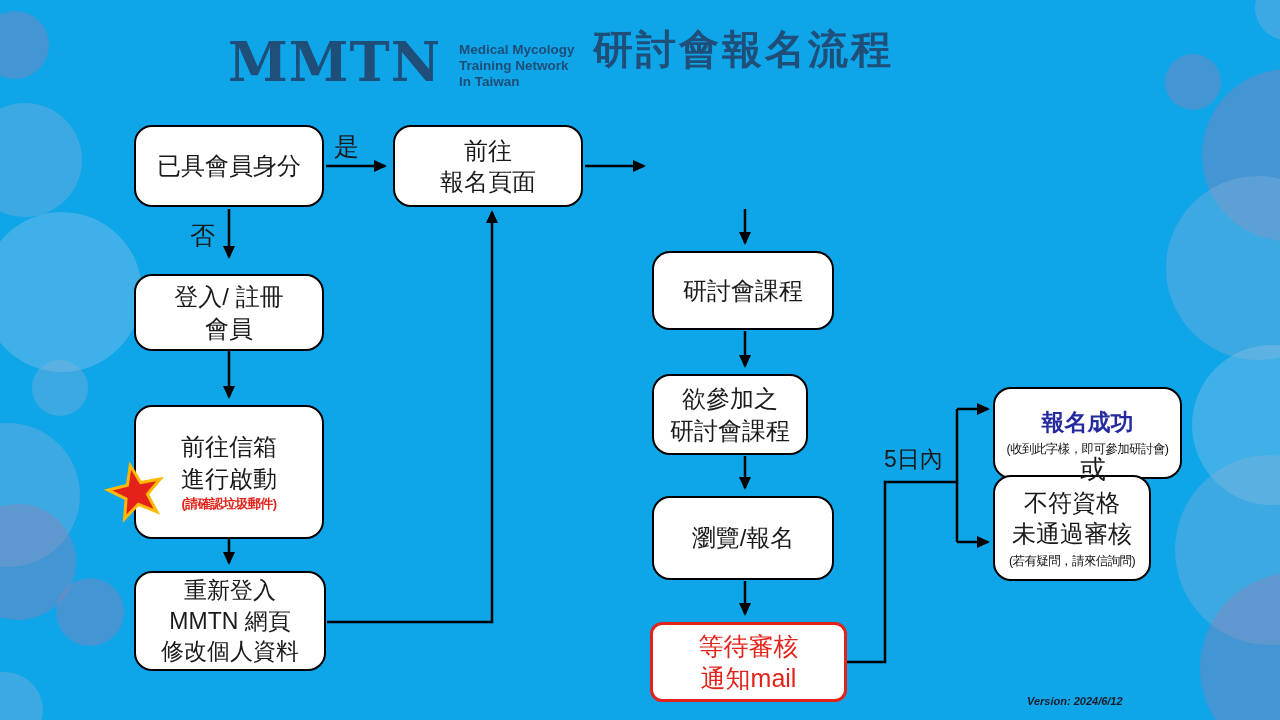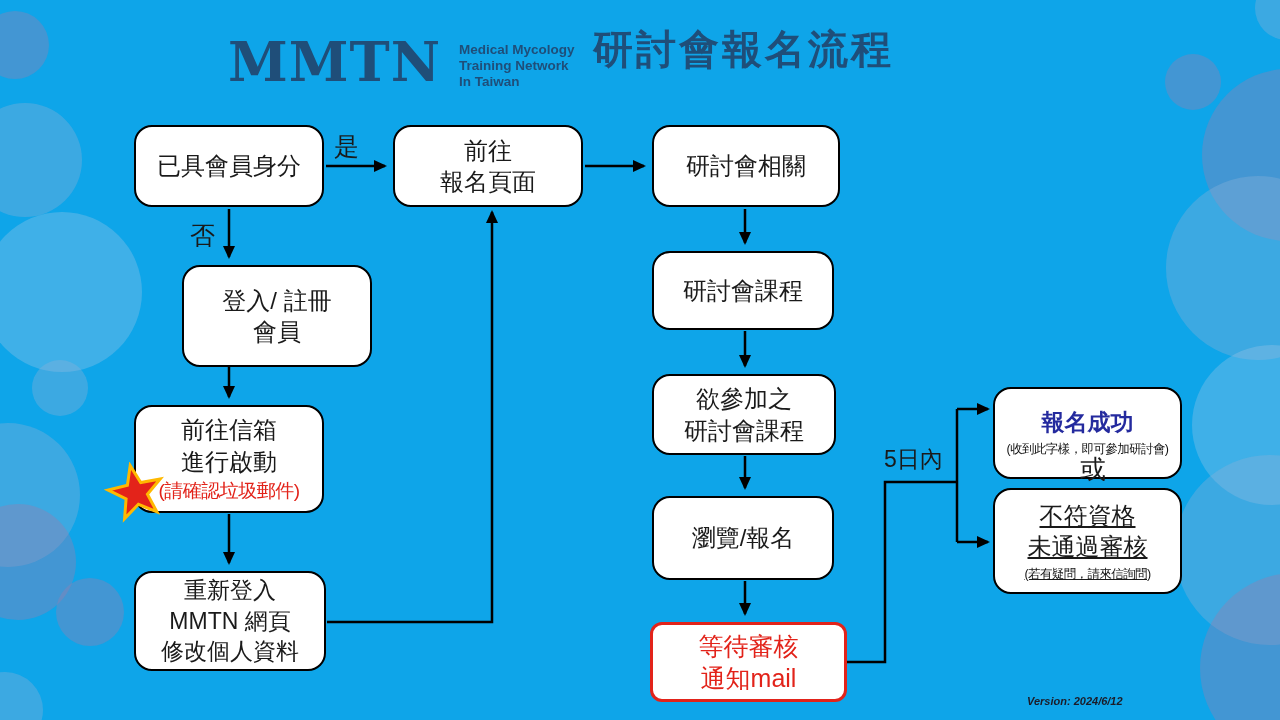--- a/index.html
+++ b/index.html
@@ -33,32 +33,32 @@
   .box {
     position:absolute; z-index:3; box-sizing:border-box;
     background:#ffffff; border:2.5px solid #000; border-radius:18px;
     display:flex; flex-direction:column; justify-content:center; align-items:center;
     text-align:center; font-size:24px; color:#1a1a1a; line-height:1.3;
   }
   .box .l { display:block; }
   .box-member   { left:134px; top:125px; width:190px; height:82px; }
   .box-gotoreg  { left:393px; top:125px; width:190px; height:82px; }
   .box-related  { left:652px; top:125px; width:188px; height:82px; }
-  .box-login    { left:134px; top:265px; width:190px; height:102px;margin-left:48px; }
+  .box-login    { left:134px; top:274px; width:190px; height:77px; }
   .box-course   { left:652px; top:251px; width:182px; height:79px; }
-  .box-mailbox  { left:134px; top:405px; width:190px; height:108px; }
-  .box-desired  { left:652px; top:374px; width:184px; height:81px; }
+  .box-mailbox  { left:134px; top:405px; width:190px; height:134px; }
+  .box-desired  { left:652px; top:374px; width:156px; height:81px; }
   .box-browse   { left:652px; top:496px; width:182px; height:84px; }
   .box-relogin  { left:134px; top:571px; width:192px; height:100px; font-size:23px; line-height:1.32; }
   .box-wait     { left:650px; top:622px; width:197px; height:80px;
                   border:3.5px solid #E2231A; border-radius:12px; color:#E2231A; font-size:25px; }
   .box-success  { left:993px; top:387px; width:189px; height:92px; }
-  .box-fail     { left:993px; top:488px; width:189px; height:106px;text-decoration:underline; }
+  .box-fail     { left:993px; top:475px; width:158px; height:106px; }
 
-  .mail-note    { font-size:19px; font-weight:normal; color:#E2231A; margin-top:2px; letter-spacing:-0.5px; }
+  .mail-note    { font-size:13px; font-weight:bold; color:#E2231A; margin-top:2px; letter-spacing:-0.5px; }
   .success-title{ font-size:23px; font-weight:bold; color:#242A9E; }
   .small-note   { font-size:12.5px; color:#111; letter-spacing:-0.6px; margin-top:3px; }
 
   
   .lbl { position:absolute; z-index:4; color:#1a1a1a; }
   .lbl-yes  { left:334px; top:130px; font-size:25px; }
   .lbl-no   { left:190px; top:219px; font-size:25px; }
   .lbl-5day { left:884px; top:444px; font-size:23px; }
   .lbl-or   { left:1080px; top:452px; font-size:26px; }
   .version  { position:absolute; left:1027px; top:683px; z-index:4;
@@ -122,23 +122,20 @@
 
   <div class="box box-member">
     <span class="l">已具會員身分</span>
   </div>
 
   <div class="box box-gotoreg">
     <span class="l">前往</span>
     <span class="l">報名頁面</span>
   </div>
 
-  <div class="box box-related">
-    <span class="l">研討會相關</span>
-  </div>
 
   <div class="box box-login">
     <span class="l">登入/ 註冊</span>
     <span class="l">會員</span>
   </div>
 
   <div class="box box-course">
     <span class="l">研討會課程</span>
   </div>
 

